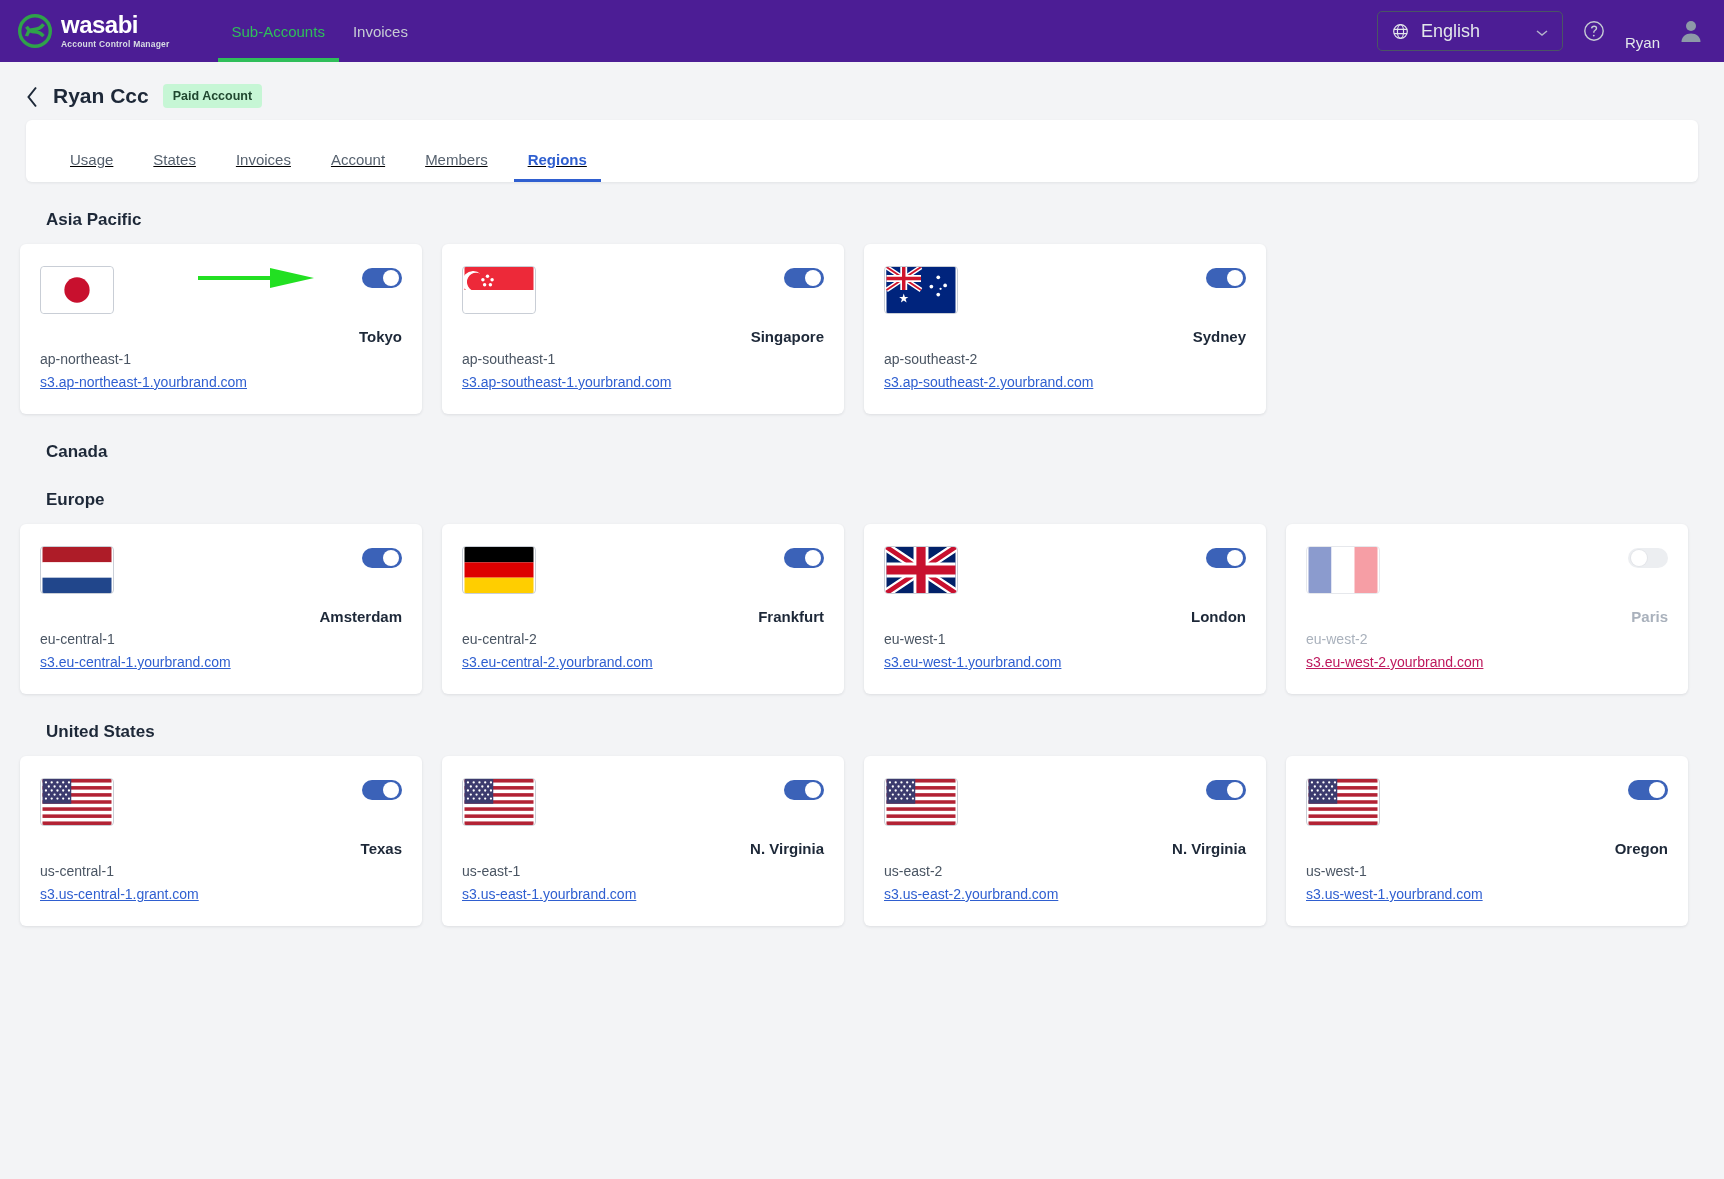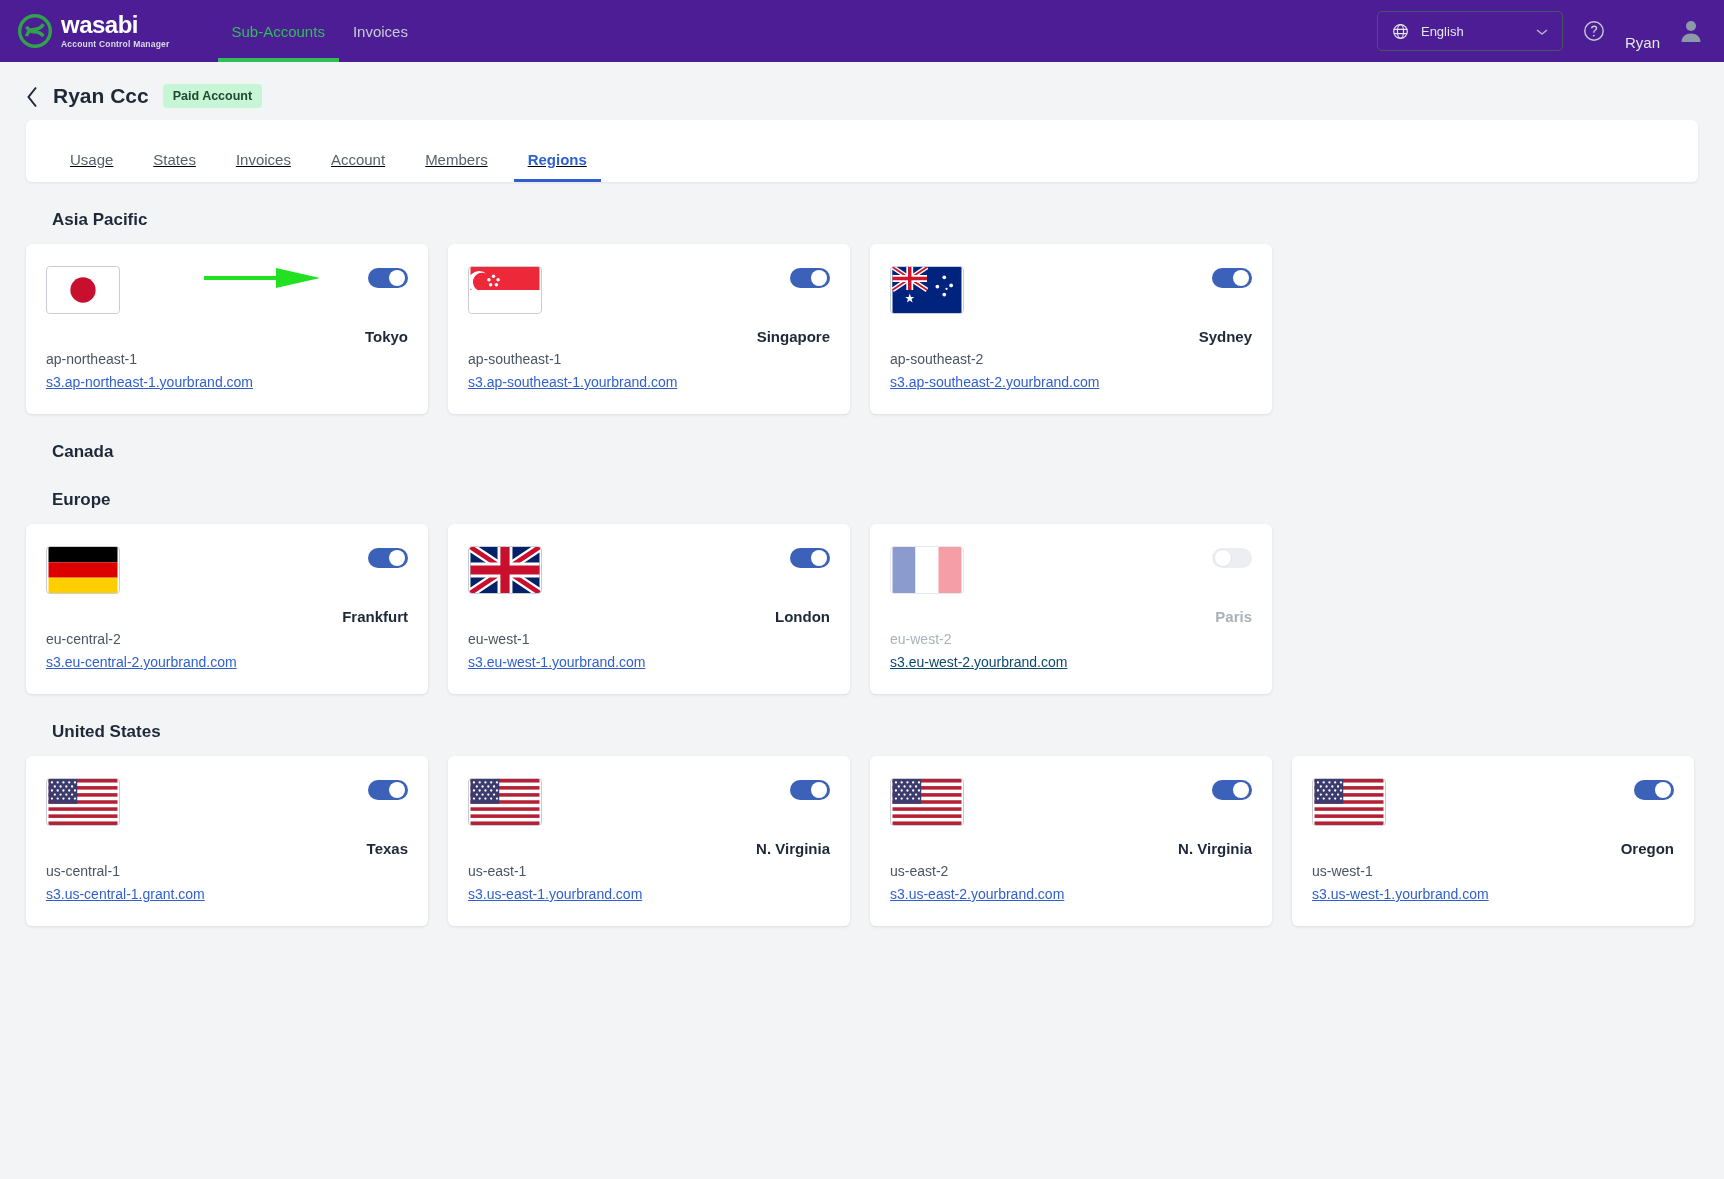--- a/index.html
+++ b/index.html
@@ -66,21 +66,21 @@
   }
   .lang-select {
     display: flex;
     align-items: center;
     gap: 12px;
     border: 1px solid #4a5564;
     border-radius: 5px;
     height: 40px;
     padding: 0 14px;
     color: #e3e7eb;
-    font-size: 13px;
+    font-size: 18px;
     min-width: 186px;
   }
   .lang-select .globe { width: 17px; height: 17px; display: block; }
   .lang-select .chev { margin-left: auto; opacity: .85; }
   .help-icon { width: 22px; height: 22px; display: block; cursor: pointer; }
   .user-name { color: #e3e7eb; font-size: 15px; margin-top: 23px; }
   .avatar-icon { width: 22px; height: 24px; display: block; }
 
   
   .pagehead {
@@ -128,40 +128,40 @@
   .tabcard .tab.active { color: #2f5fd0; font-weight: bold; }
   .tabcard .tab.active::after {
     content: "";
     position: absolute;
     left: 0; right: 0; bottom: 0;
     height: 3px;
     background: #2f5fd0;
   }
 
   
-  .regions { padding: 0 26px; }
+  .regions { padding: 0 20px; }
   .group-title {
     font-size: 17px;
     font-weight: bold;
     color: #1d2838;
     margin: 28px 0 14px 26px;
   }
   .cardrow { display: flex; gap: 20px; }
   .region-card {
     width: 402px;
     height: 170px;
     background: #ffffff;
     border-radius: 6px;
     box-shadow: 0 1px 3px rgba(16,28,44,.10);
     padding: 22px 20px 0 20px;
     position: relative;
   }
   .region-card.disabled .rc-name,
   .region-card.disabled .rc-code { color: #a9b1bc; }
-  .region-card.disabled .rc-link { color: #0c4a6e; }
+  .region-card.disabled .rc-link { color: #be185d; }
   .region-card.disabled .flag { opacity: .45; }
 
   .flag {
     width: 74px; height: 48px;
     border-radius: 4px;
     border: 1px solid #c9ced6;
     overflow: hidden;
     display: block;
   }
   .flag svg { display: block; width: 100%; height: 100%; }
@@ -339,20 +339,29 @@
               <circle cx="47" cy="19" r="1"></circle>
             </g>
           </svg>
         </span><div class="toggle">
           <span class="knob"></span>
         </div><div class="rc-name">Sydney</div><div class="rc-code">ap-southeast-2</div><a class="rc-link" href="#">s3.ap-southeast-2.yourbrand.com</a></div>
     </div>
     <div class="group-title">Canada</div>
     <div class="group-title">Europe</div>
     <div class="cardrow">
+      <div class="region-card"><span class="flag">
+          <svg viewBox="0 0 60 40">
+            <rect width="60" height="13.34" fill="#ae1c28"></rect>
+            <rect y="13.34" width="60" height="13.33" fill="#fff"></rect>
+            <rect y="26.67" width="60" height="13.33" fill="#21468b"></rect>
+          </svg>
+        </span><div class="toggle">
+          <span class="knob"></span>
+        </div><div class="rc-name">Amsterdam</div><div class="rc-code">eu-central-1</div><a class="rc-link" href="#">s3.eu-central-1.yourbrand.com</a></div>
       <div class="region-card"><span class="flag">
           <svg viewBox="0 0 60 40">
             <rect width="60" height="13.34" fill="#000"></rect>
             <rect y="13.34" width="60" height="13.33" fill="#dd0000"></rect>
             <rect y="26.67" width="60" height="13.33" fill="#ffce00"></rect>
           </svg>
         </span><div class="toggle">
           <span class="knob"></span>
         </div><div class="rc-name">Frankfurt</div><div class="rc-code">eu-central-2</div><a class="rc-link" href="#">s3.eu-central-2.yourbrand.com</a></div>
       <div class="region-card"><span class="flag">

